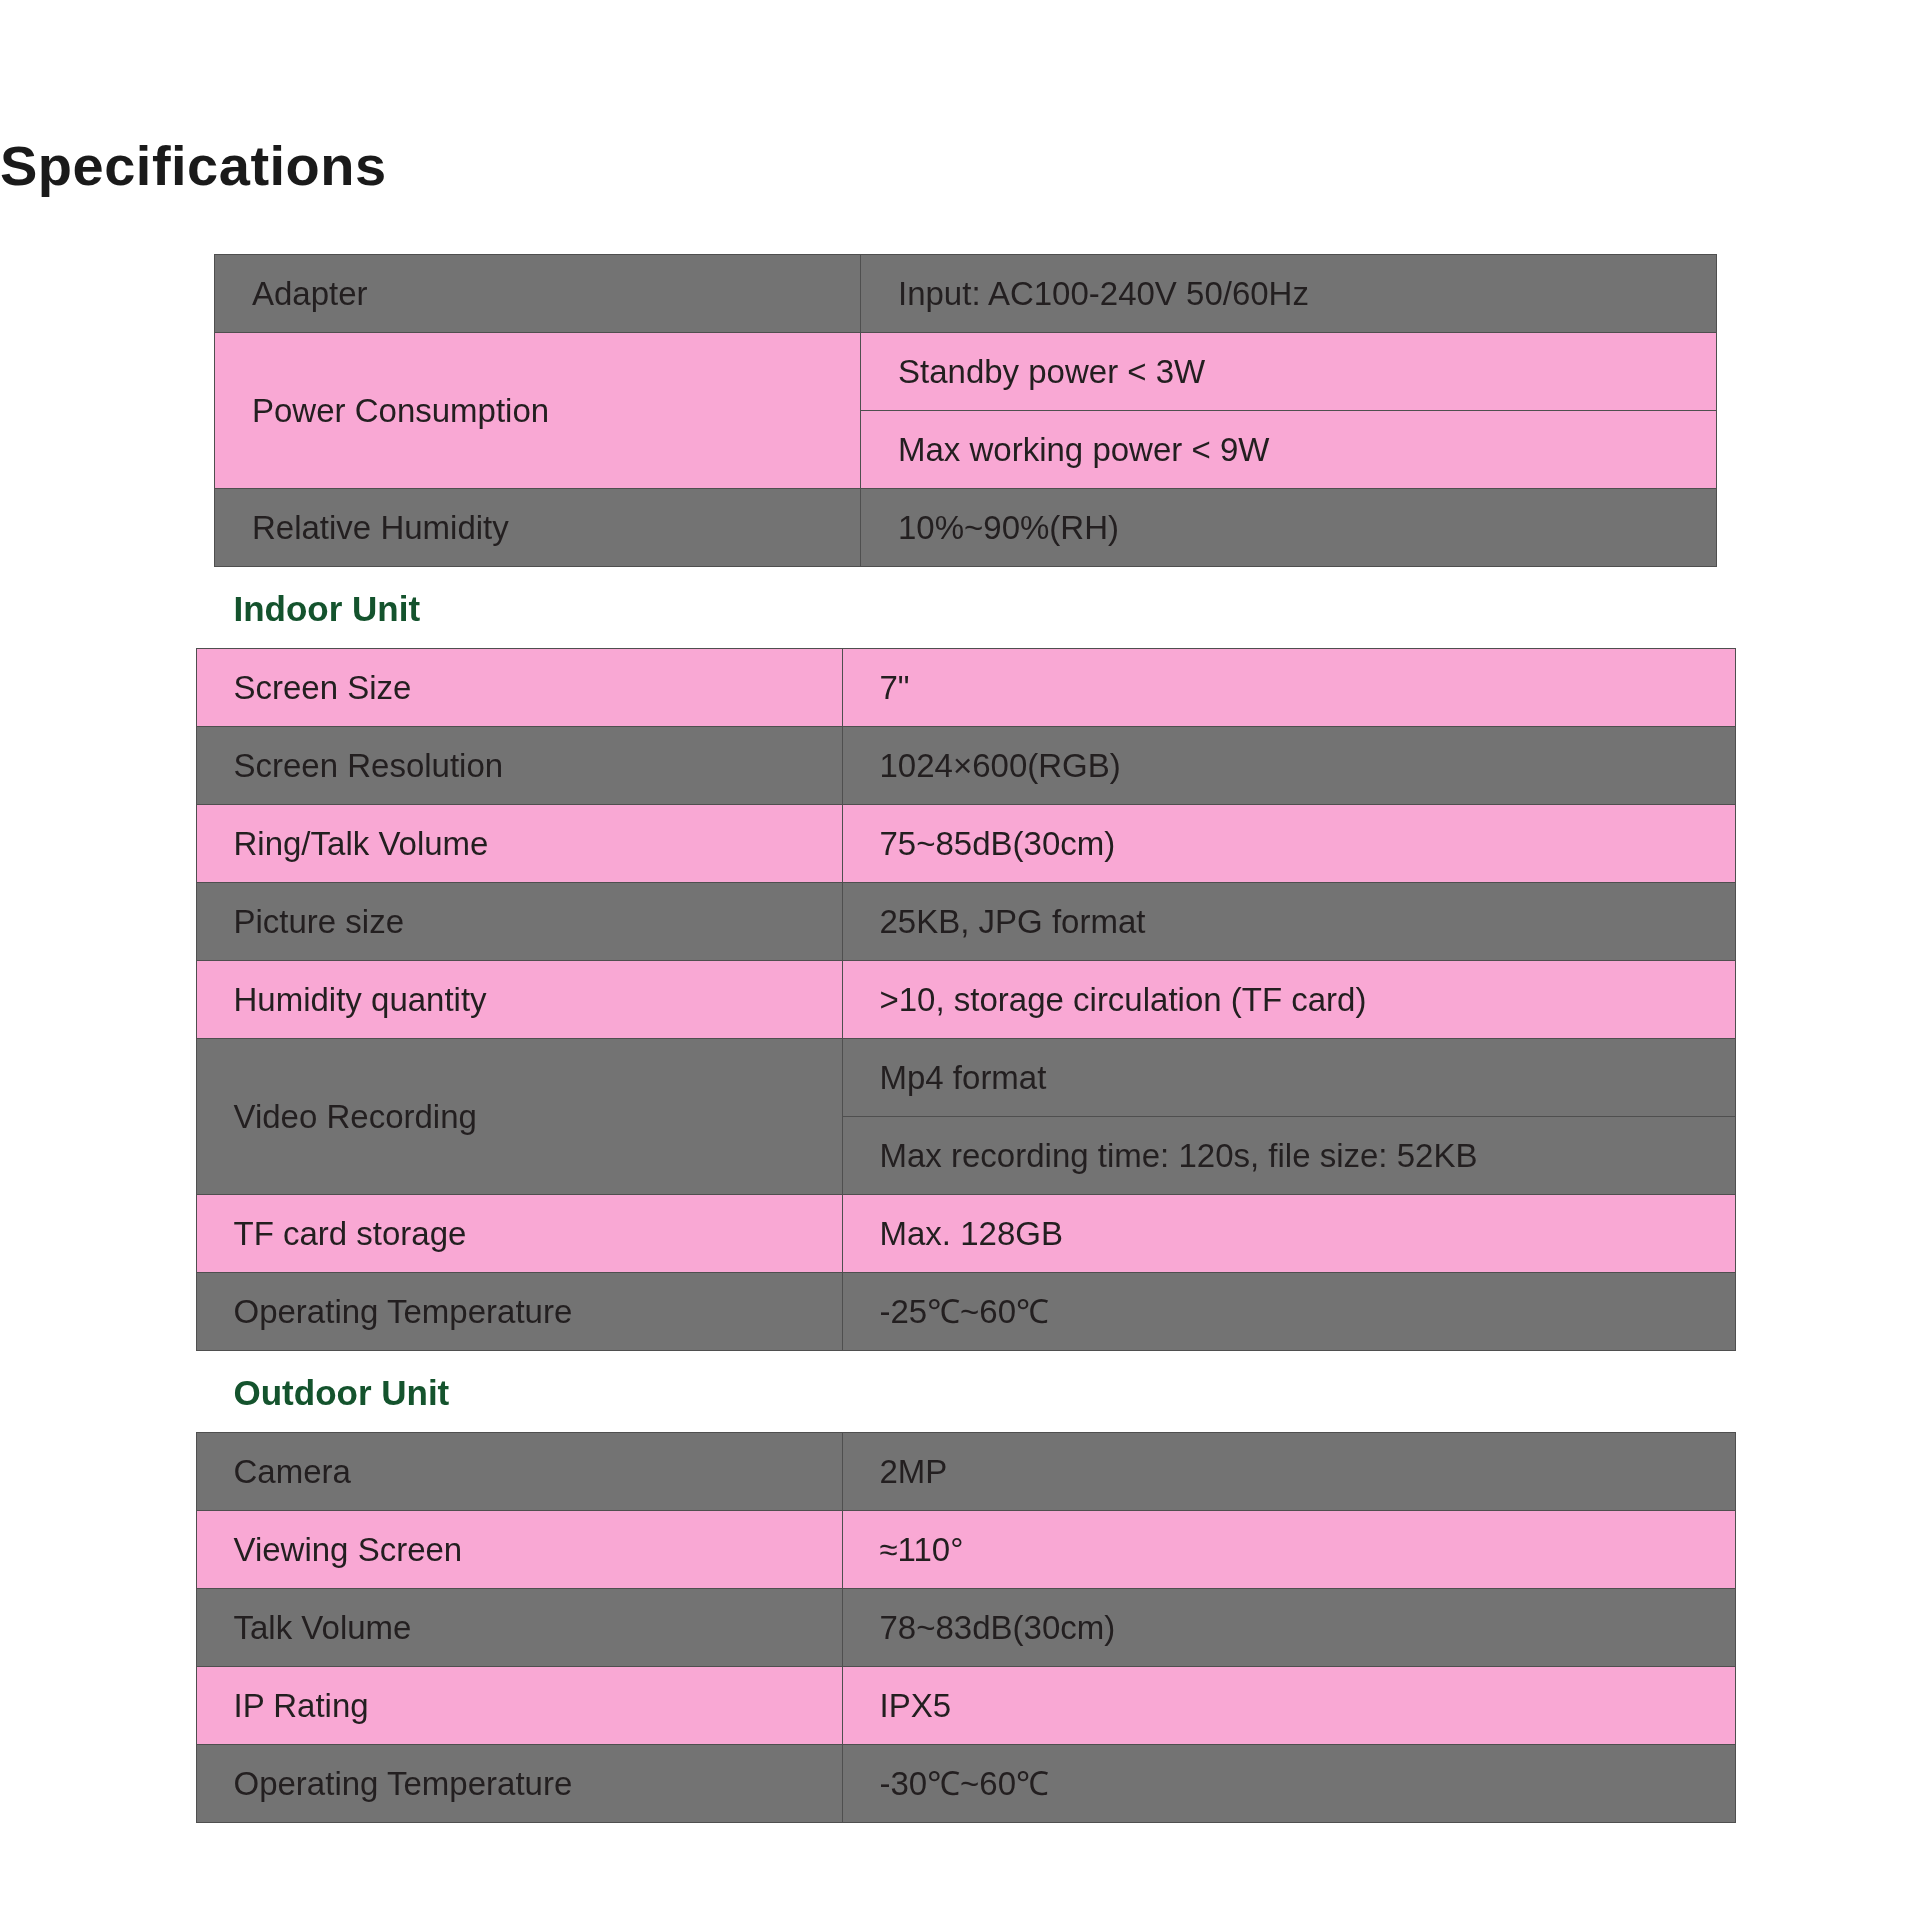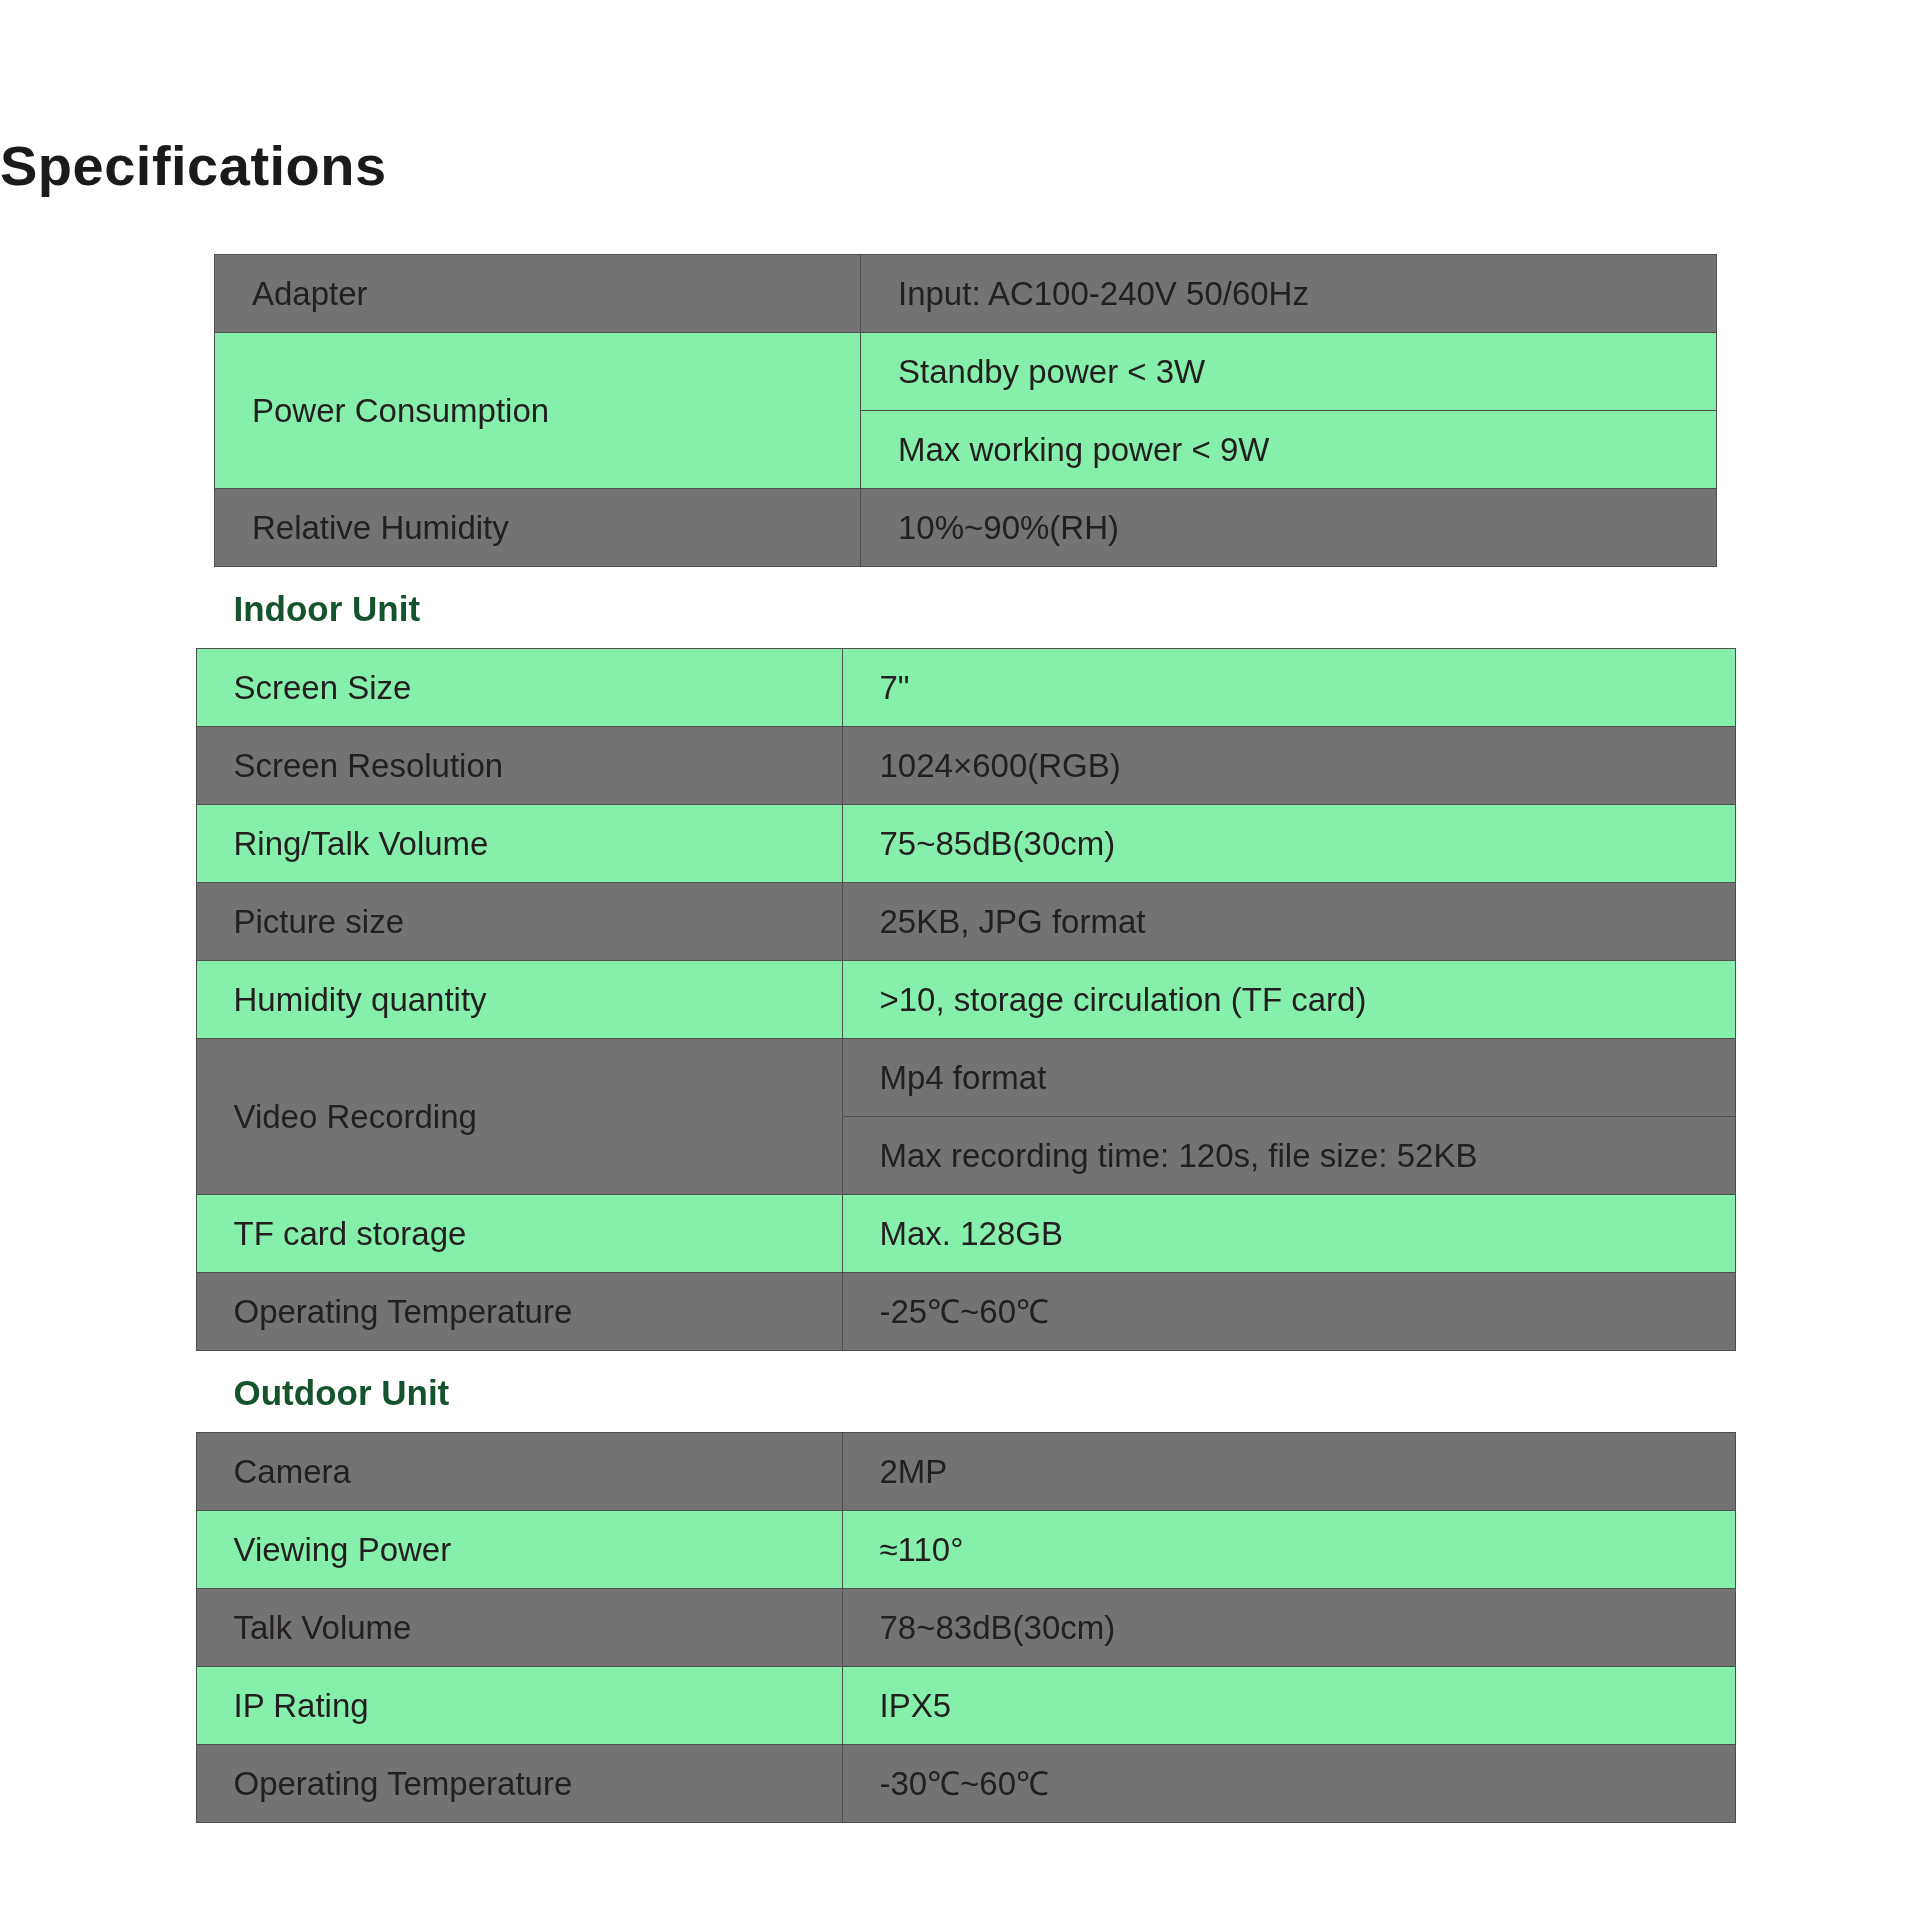--- a/index.html
+++ b/index.html
@@ -46,21 +46,21 @@
     height: 77px;
     vertical-align: middle;
     color: #231f20;
     font-size: 33px;
     line-height: 1.2;
     white-space: nowrap;
     overflow: hidden;
   }
   .col-label { width: 608px; margin-top: 22px; }
   .col-value { width: 855px; }
-  .shade { background: #86efac; }
+  .shade { background: #f9a8d4; }
   .white { background: #737373; }
   .section-head {
     width: 1464px;
     margin: 8px auto;
     font-size: 35px;
     font-weight: bold;
     color: #14532d;
     padding: 13.5px 0 11.6px 0;
   }
   .sub-cell {
@@ -174,21 +174,21 @@
         </tbody>
       </table>
       <div class="section-head">Outdoor Unit</div>
       <table class="spec-table">
         <tbody>
           <tr>
             <td class="col-label white">Camera</td>
             <td class="col-value white">2MP</td>
           </tr>
           <tr>
-            <td class="col-label shade">Viewing Power</td>
+            <td class="col-label shade">Viewing Screen</td>
             <td class="col-value shade">≈110°</td>
           </tr>
           <tr>
             <td class="col-label white">Talk Volume</td>
             <td class="col-value white">78~83dB(30cm)</td>
           </tr>
           <tr>
             <td class="col-label shade">IP Rating</td>
             <td class="col-value shade">IPX5</td>
           </tr>

